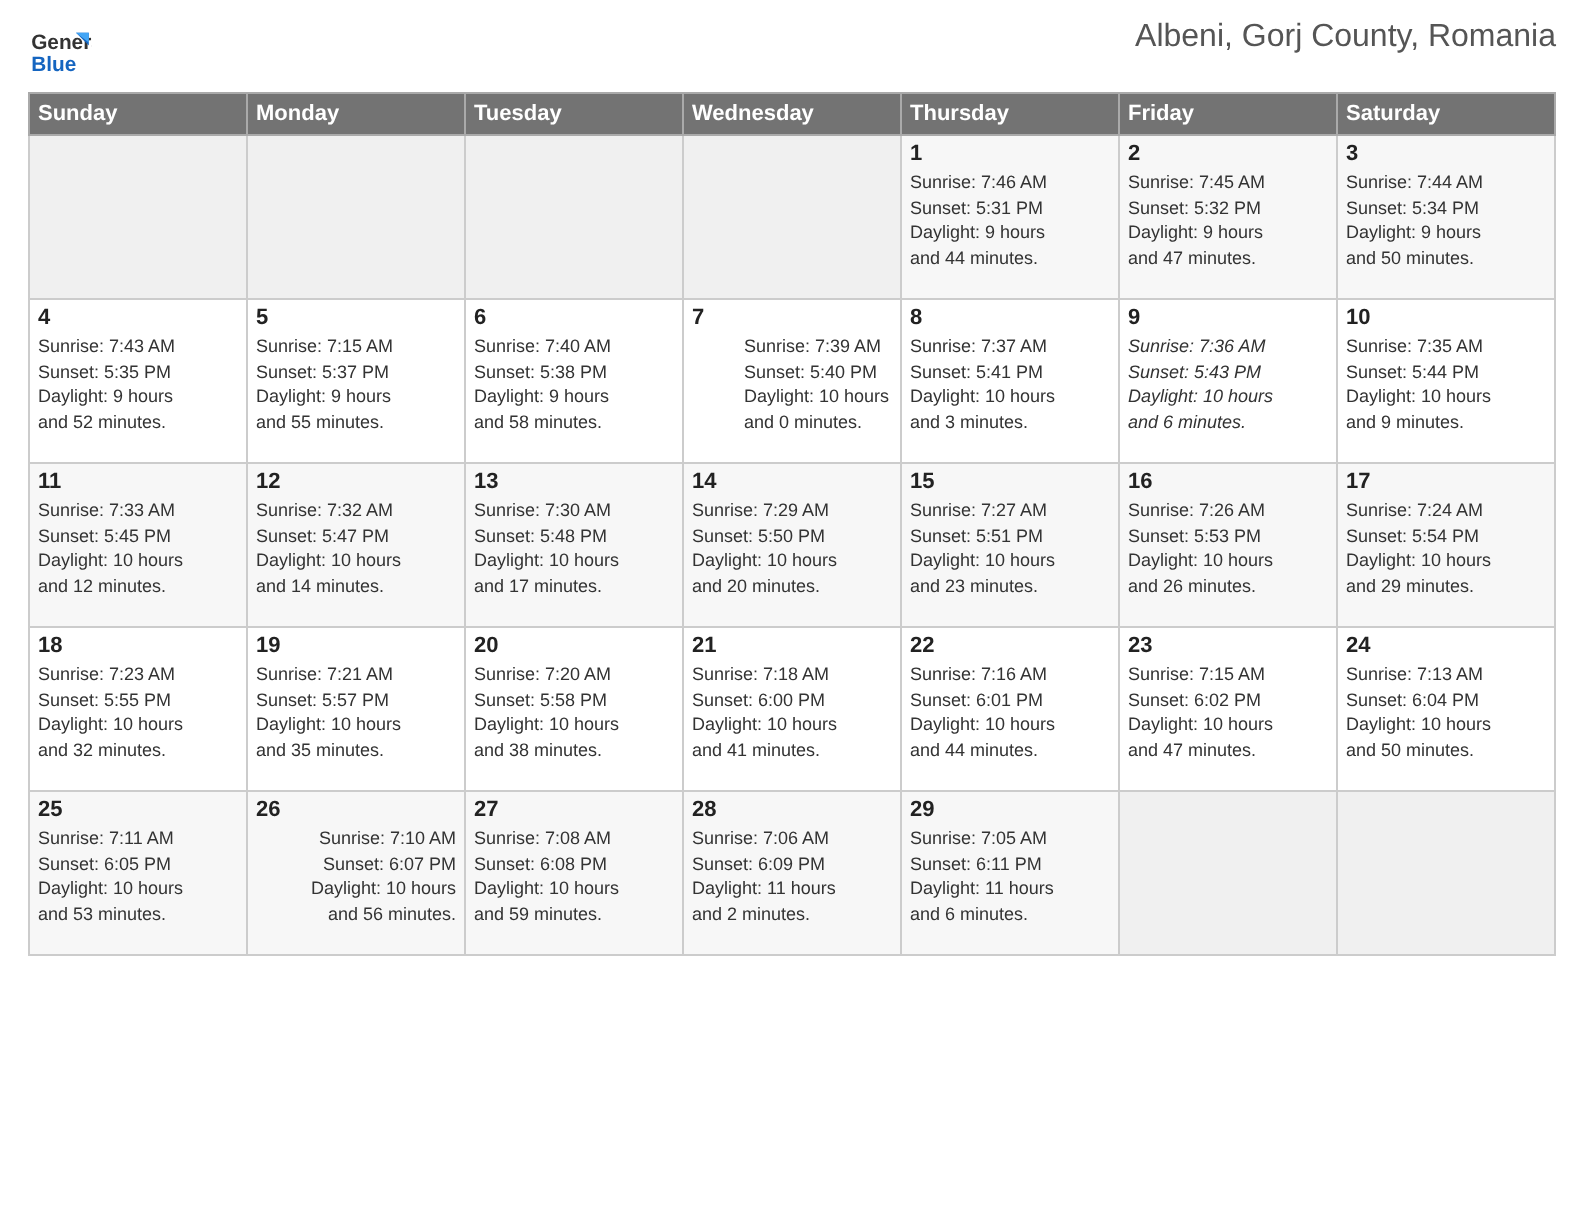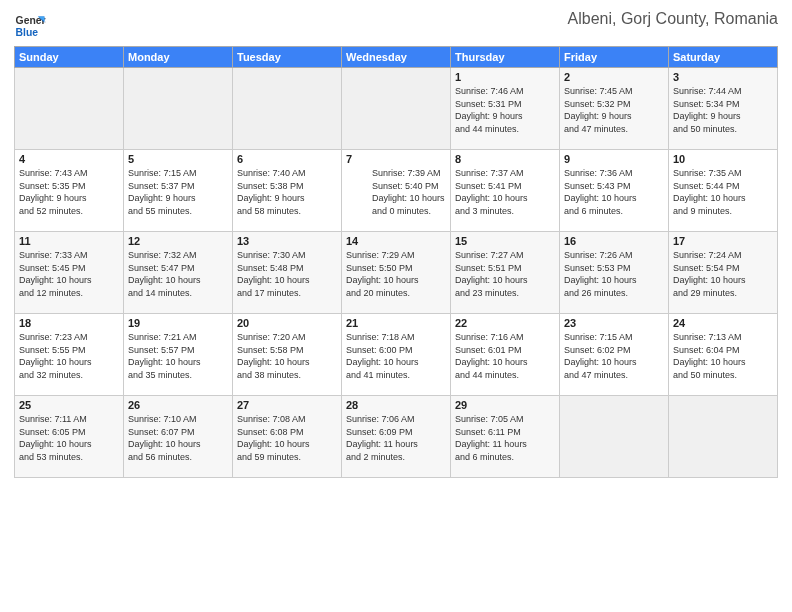--- a/index.html
+++ b/index.html
@@ -40,21 +40,21 @@
     .location {
       font-size: 16px;
       color: #555;
     }
     table {
       width: 100%;
       border-collapse: collapse;
       table-layout: fixed;
     }
     thead tr th {
-      background-color: #3b82f6;
+      background-color: #737373;
       color: #fff;
       font-size: 11px;
       font-weight: bold;
       padding: 4px 4px;
       text-align: left;
       border: 1px solid #aaa;
     }
     tbody tr td {
       vertical-align: top;
       border: 1px solid #ccc;
@@ -171,21 +171,21 @@
           </td>
           <td>
             <div class="day-num">8</div>
             <div class="day-info" style="white-space: pre-line;">Sunrise: 7:37 AM
 Sunset: 5:41 PM
 Daylight: 10 hours
 and 3 minutes.</div>
           </td>
           <td>
             <div class="day-num">9</div>
-            <div class="day-info" style="white-space: pre-line;">Sunrise: 7:36 AM
+            <div class="day-info" style="white-space: pre-line; font-style: italic;">Sunrise: 7:36 AM
 Sunset: 5:43 PM
 Daylight: 10 hours
 and 6 minutes.</div>
           </td>
           <td>
             <div class="day-num">10</div>
             <div class="day-info" style="white-space: pre-line;">Sunrise: 7:35 AM
 Sunset: 5:44 PM
 Daylight: 10 hours
 and 9 minutes.</div>
@@ -296,21 +296,21 @@
         <tr>
           <td>
             <div class="day-num">25</div>
             <div class="day-info" style="white-space: pre-line;">Sunrise: 7:11 AM
 Sunset: 6:05 PM
 Daylight: 10 hours
 and 53 minutes.</div>
           </td>
           <td>
             <div class="day-num">26</div>
-            <div class="day-info" style="white-space: pre-line;">Sunrise: 7:10 AM
+            <div class="day-info" style="white-space: pre-line; text-align: right;">Sunrise: 7:10 AM
 Sunset: 6:07 PM
 Daylight: 10 hours
 and 56 minutes.</div>
           </td>
           <td>
             <div class="day-num">27</div>
             <div class="day-info" style="white-space: pre-line;">Sunrise: 7:08 AM
 Sunset: 6:08 PM
 Daylight: 10 hours
 and 59 minutes.</div>

